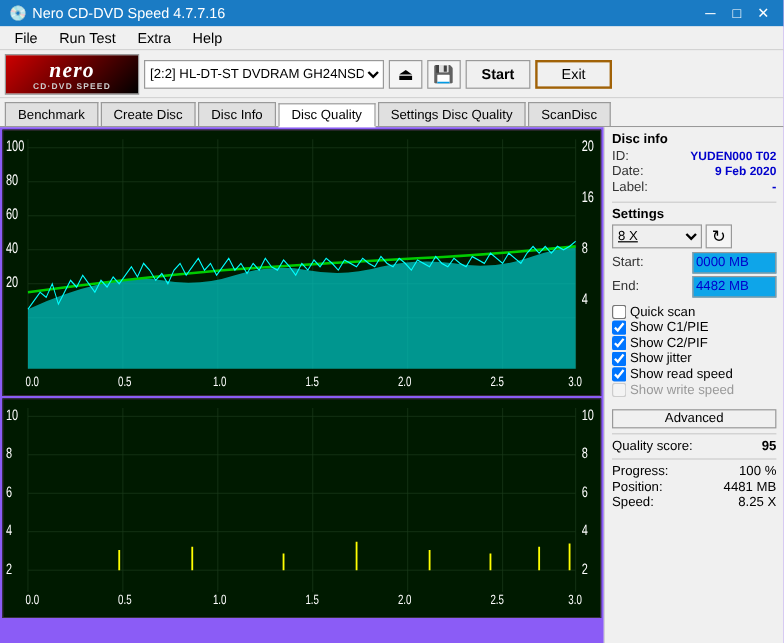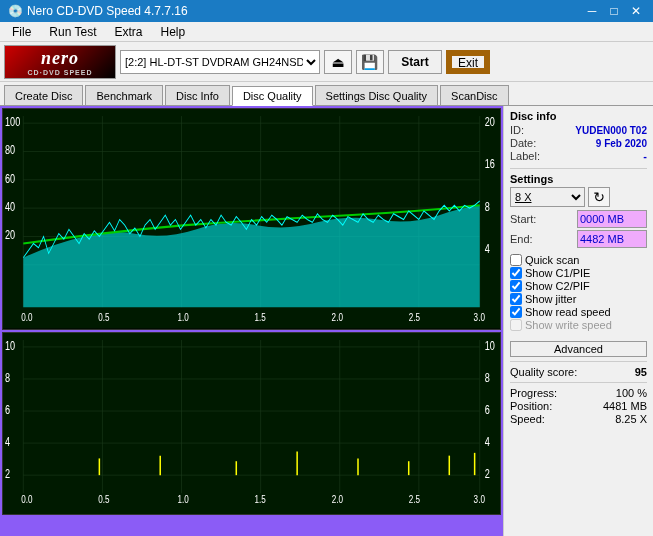--- a/index.html
+++ b/index.html
@@ -17,21 +17,21 @@
 
     
     .toolbar { background: #f0f0f0; border-bottom: 1px solid #ccc; height: 40px; display: flex; align-items: center; padding: 2px 4px; gap: 4px; }
     .nero-logo { width: 112px; height: 34px; background: linear-gradient(135deg, #cc0000, #000); display: flex; align-items: center; justify-content: center; color: white; font-size: 14px; font-weight: bold; border: 1px solid #999; }
     .nero-logo-inner { display: flex; flex-direction: column; align-items: center; }
     .nero-text { font-size: 16px; font-weight: bold; color: white; letter-spacing: 1px; }
     .speed-text { font-size: 8px; color: #ccc; letter-spacing: 2px; }
     .drive-select { height: 24px; width: 200px; font-size: 11px; border: 1px solid #999; background: white; }
     .toolbar-icon-btn { width: 28px; height: 24px; border: 1px solid #999; background: #f5f5f5; cursor: pointer; display: flex; align-items: center; justify-content: center; font-size: 14px; }
     .start-btn { height: 24px; width: 54px; background: #f0f0f0; border: 1px solid #999; cursor: pointer; font-size: 12px; font-weight: bold; }
-    .exit-btn { height: 24px; width: 44px; background: #f0f0f0; border: 6px solid #a16207; cursor: pointer; font-size: 12px; }
+    .exit-btn { height: 24px; width: 64px; background: #f0f0f0; border: 2px solid #a16207; cursor: pointer; font-size: 12px; }
 
     
     .tabs { background: #f0f0f0; border-bottom: 1px solid #999; display: flex; align-items: flex-end; padding: 0 4px; height: 24px; }
     .tab { padding: 2px 10px; border: 1px solid #999; border-bottom: none; background: #e0e0e0; cursor: pointer; font-size: 11px; margin-right: 2px; height: 20px; display: flex; align-items: center; }
     .tab.active { background: white; border-bottom: 1px solid white; margin-bottom: -1px; z-index: 1; }
 
     
     .main-content { display: flex; height: calc(536px - 22px - 20px - 40px - 24px); }
 
     
@@ -40,21 +40,21 @@
     
     .right-panel { width: 150px; background: #f0f0f0; border-left: 1px solid #ccc; padding: 4px 6px; font-size: 11px; overflow: hidden; }
     .panel-section { margin-bottom: 6px; }
     .panel-title { font-weight: bold; font-size: 11px; margin-bottom: 2px; }
     .panel-row { display: flex; justify-content: space-between; align-items: center; margin-bottom: 1px; }
     .panel-label { color: #333; }
     .panel-value { color: #0000cc; font-weight: bold; }
     .panel-divider { border-top: 1px solid #ccc; margin: 4px 0; }
     .settings-label { font-weight: bold; margin-bottom: 2px; }
     .speed-select { width: 75px; height: 20px; font-size: 11px; border: 1px solid #999; text-decoration: underline; }
-    .mb-input { width: 70px; height: 18px; font-size: 11px; border: 1px solid #999; background: #f0abfc; padding: 0 2px; color: #0000cc; }
+    .mb-input { width: 70px; height: 18px; font-size: 11px; border: 1px solid #999; background: #0ea5e9; padding: 0 2px; color: #0000cc; }
     .checkbox-row { display: flex; align-items: center; gap: 3px; margin-bottom: 1px; }
     .checkbox-row input[type=checkbox] { width: 12px; height: 12px; }
     .advanced-btn { width: 100%; height: 16px; background: #f0f0f0; border: 1px solid #999; cursor: pointer; font-size: 11px; margin-top: 4px; }
     .quality-score-row { display: flex; justify-content: space-between; margin-top: 2px; }
     .quality-score-val { color: black; font-weight: bold; }
     .progress-section { margin-top: 4px; }
     .prog-row { display: flex; justify-content: space-between; margin-bottom: 1px; }
 
     
     .upper-chart { height: 52%; border: 1px solid #333; background: black; position: relative; margin-bottom: 2px; }
@@ -93,22 +93,22 @@
   <select class="drive-select">
     <option>[2:2] HL-DT-ST DVDRAM GH24NSD0 LH00</option>
   </select>
   <button class="toolbar-icon-btn">⏏</button>
   <button class="toolbar-icon-btn">💾</button>
   <button class="start-btn">Start</button>
   <button class="exit-btn">Exit</button>
 </div>
 
 <div class="tabs">
+  <div class="tab">Benchmark</div>
   <div class="tab">Create Disc</div>
-  <div class="tab">Benchmark</div>
   <div class="tab">Disc Info</div>
   <div class="tab active">Disc Quality</div>
   <div class="tab">Settings Disc Quality</div>
   <div class="tab">ScanDisc</div>
 </div>
 
 <div class="main-content">
 
   <div class="chart-area">
 

